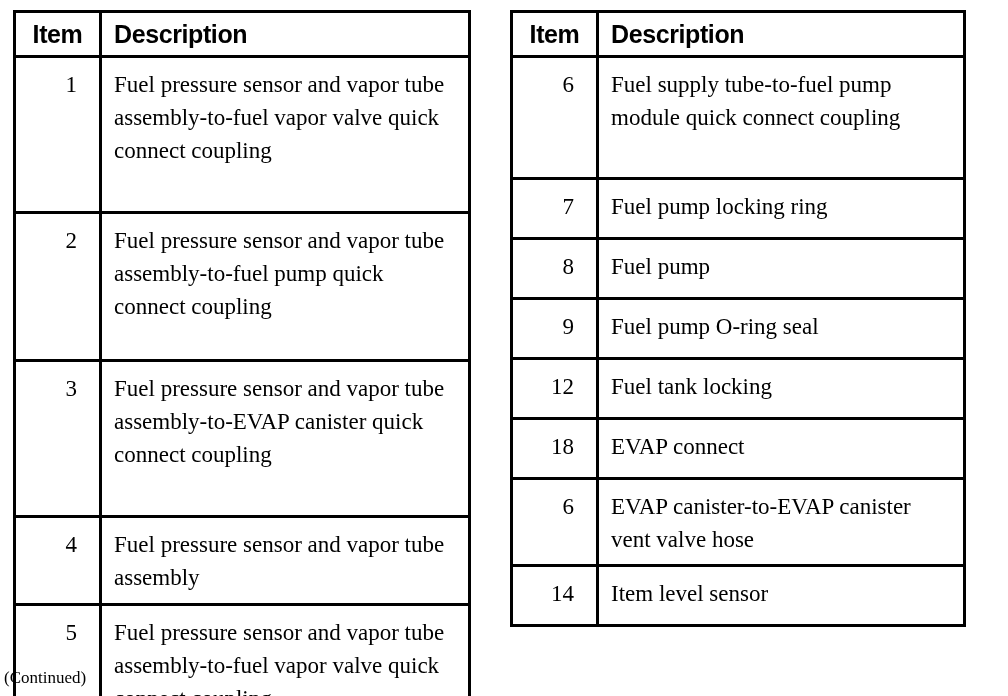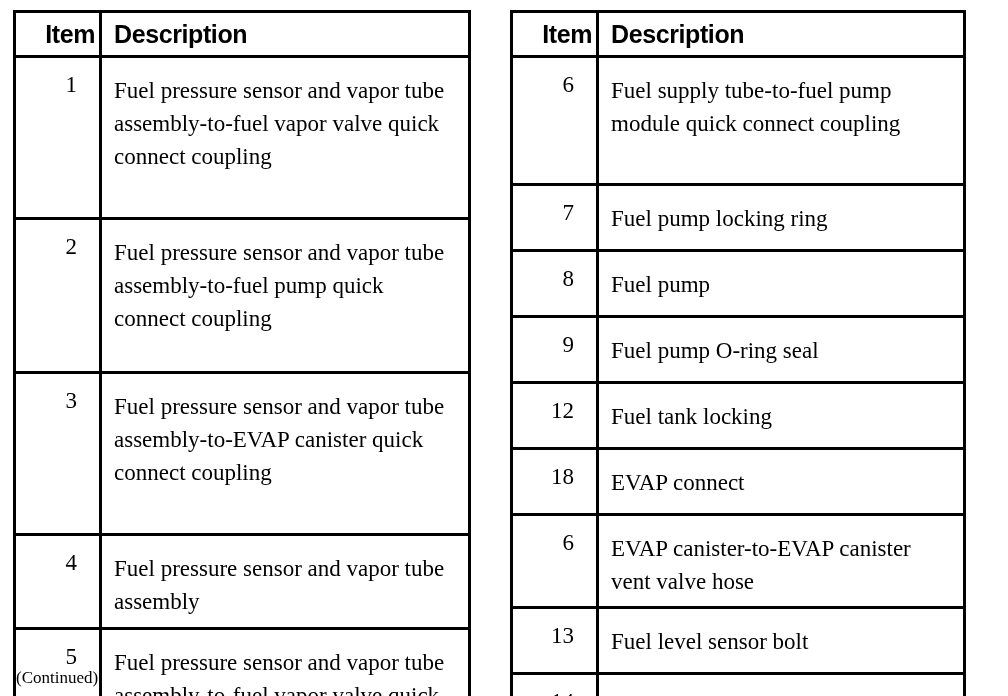--- a/index.html
+++ b/index.html
@@ -46,46 +46,46 @@
   .parts-table thead th {
     font-family: "Liberation Sans", "DejaVu Sans", sans-serif;
     font-weight: bold;
     font-size: 25px;
     line-height: 30px;
     letter-spacing: -0.4px;
     height: 42px;
     vertical-align: middle;
     white-space: nowrap;
   }
-  .parts-table thead th.h-item { text-align: right; padding: 0 4px; }
+  .parts-table thead th.h-item { text-align: center; padding: 0 4px; }
   .parts-table thead th.h-desc { text-align: left;  padding: 0 8px 0 12px; }
 
   
   .parts-table tbody td {
     font-family: "Liberation Serif", "DejaVu Serif", serif;
     font-size: 23px;
     line-height: 33px;
   }
   .parts-table tbody td.item {
     text-align: right;
     padding: 10px 22px 8px 4px;
     white-space: nowrap;
   }
   .parts-table tbody td.desc {
     text-align: left;
-    padding: 16px 8px 8px 12px;
+    padding: 10px 8px 8px 12px;
   }
 
   
   tr[data-h] td { height: var(--rh); }
 
   
   .continued-note {
     position: absolute;
-    left: 16px;
+    left: 4px;
     top: 668px;
     font-family: "Liberation Serif", "DejaVu Serif", serif;
     font-size: 17px;
     line-height: 20px;
     white-space: nowrap;
     text-align: right;
   }
 </style>
 </head>
 <body>
@@ -161,24 +161,20 @@
         </tr>
         <tr data-h="1" style="--rh: 39px;">
           <td class="item">18</td>
           <td class="desc">EVAP connect</td>
         </tr>
         <tr data-h="1" style="--rh: 64px;">
           <td class="item">6</td>
           <td class="desc">EVAP canister-to-EVAP canister vent valve hose</td>
         </tr>
         <tr data-h="1" style="--rh: 39px;">
-          <td class="item">13</td>
-          <td class="desc">Fuel level sensor bolt</td>
-        </tr>
-        <tr data-h="1" style="--rh: 39px;">
           <td class="item">14</td>
           <td class="desc">Item level sensor</td>
         </tr>
       </tbody>
   </table>
 
   <div class="continued-note">(Continued)</div>
 
 </div>
 

